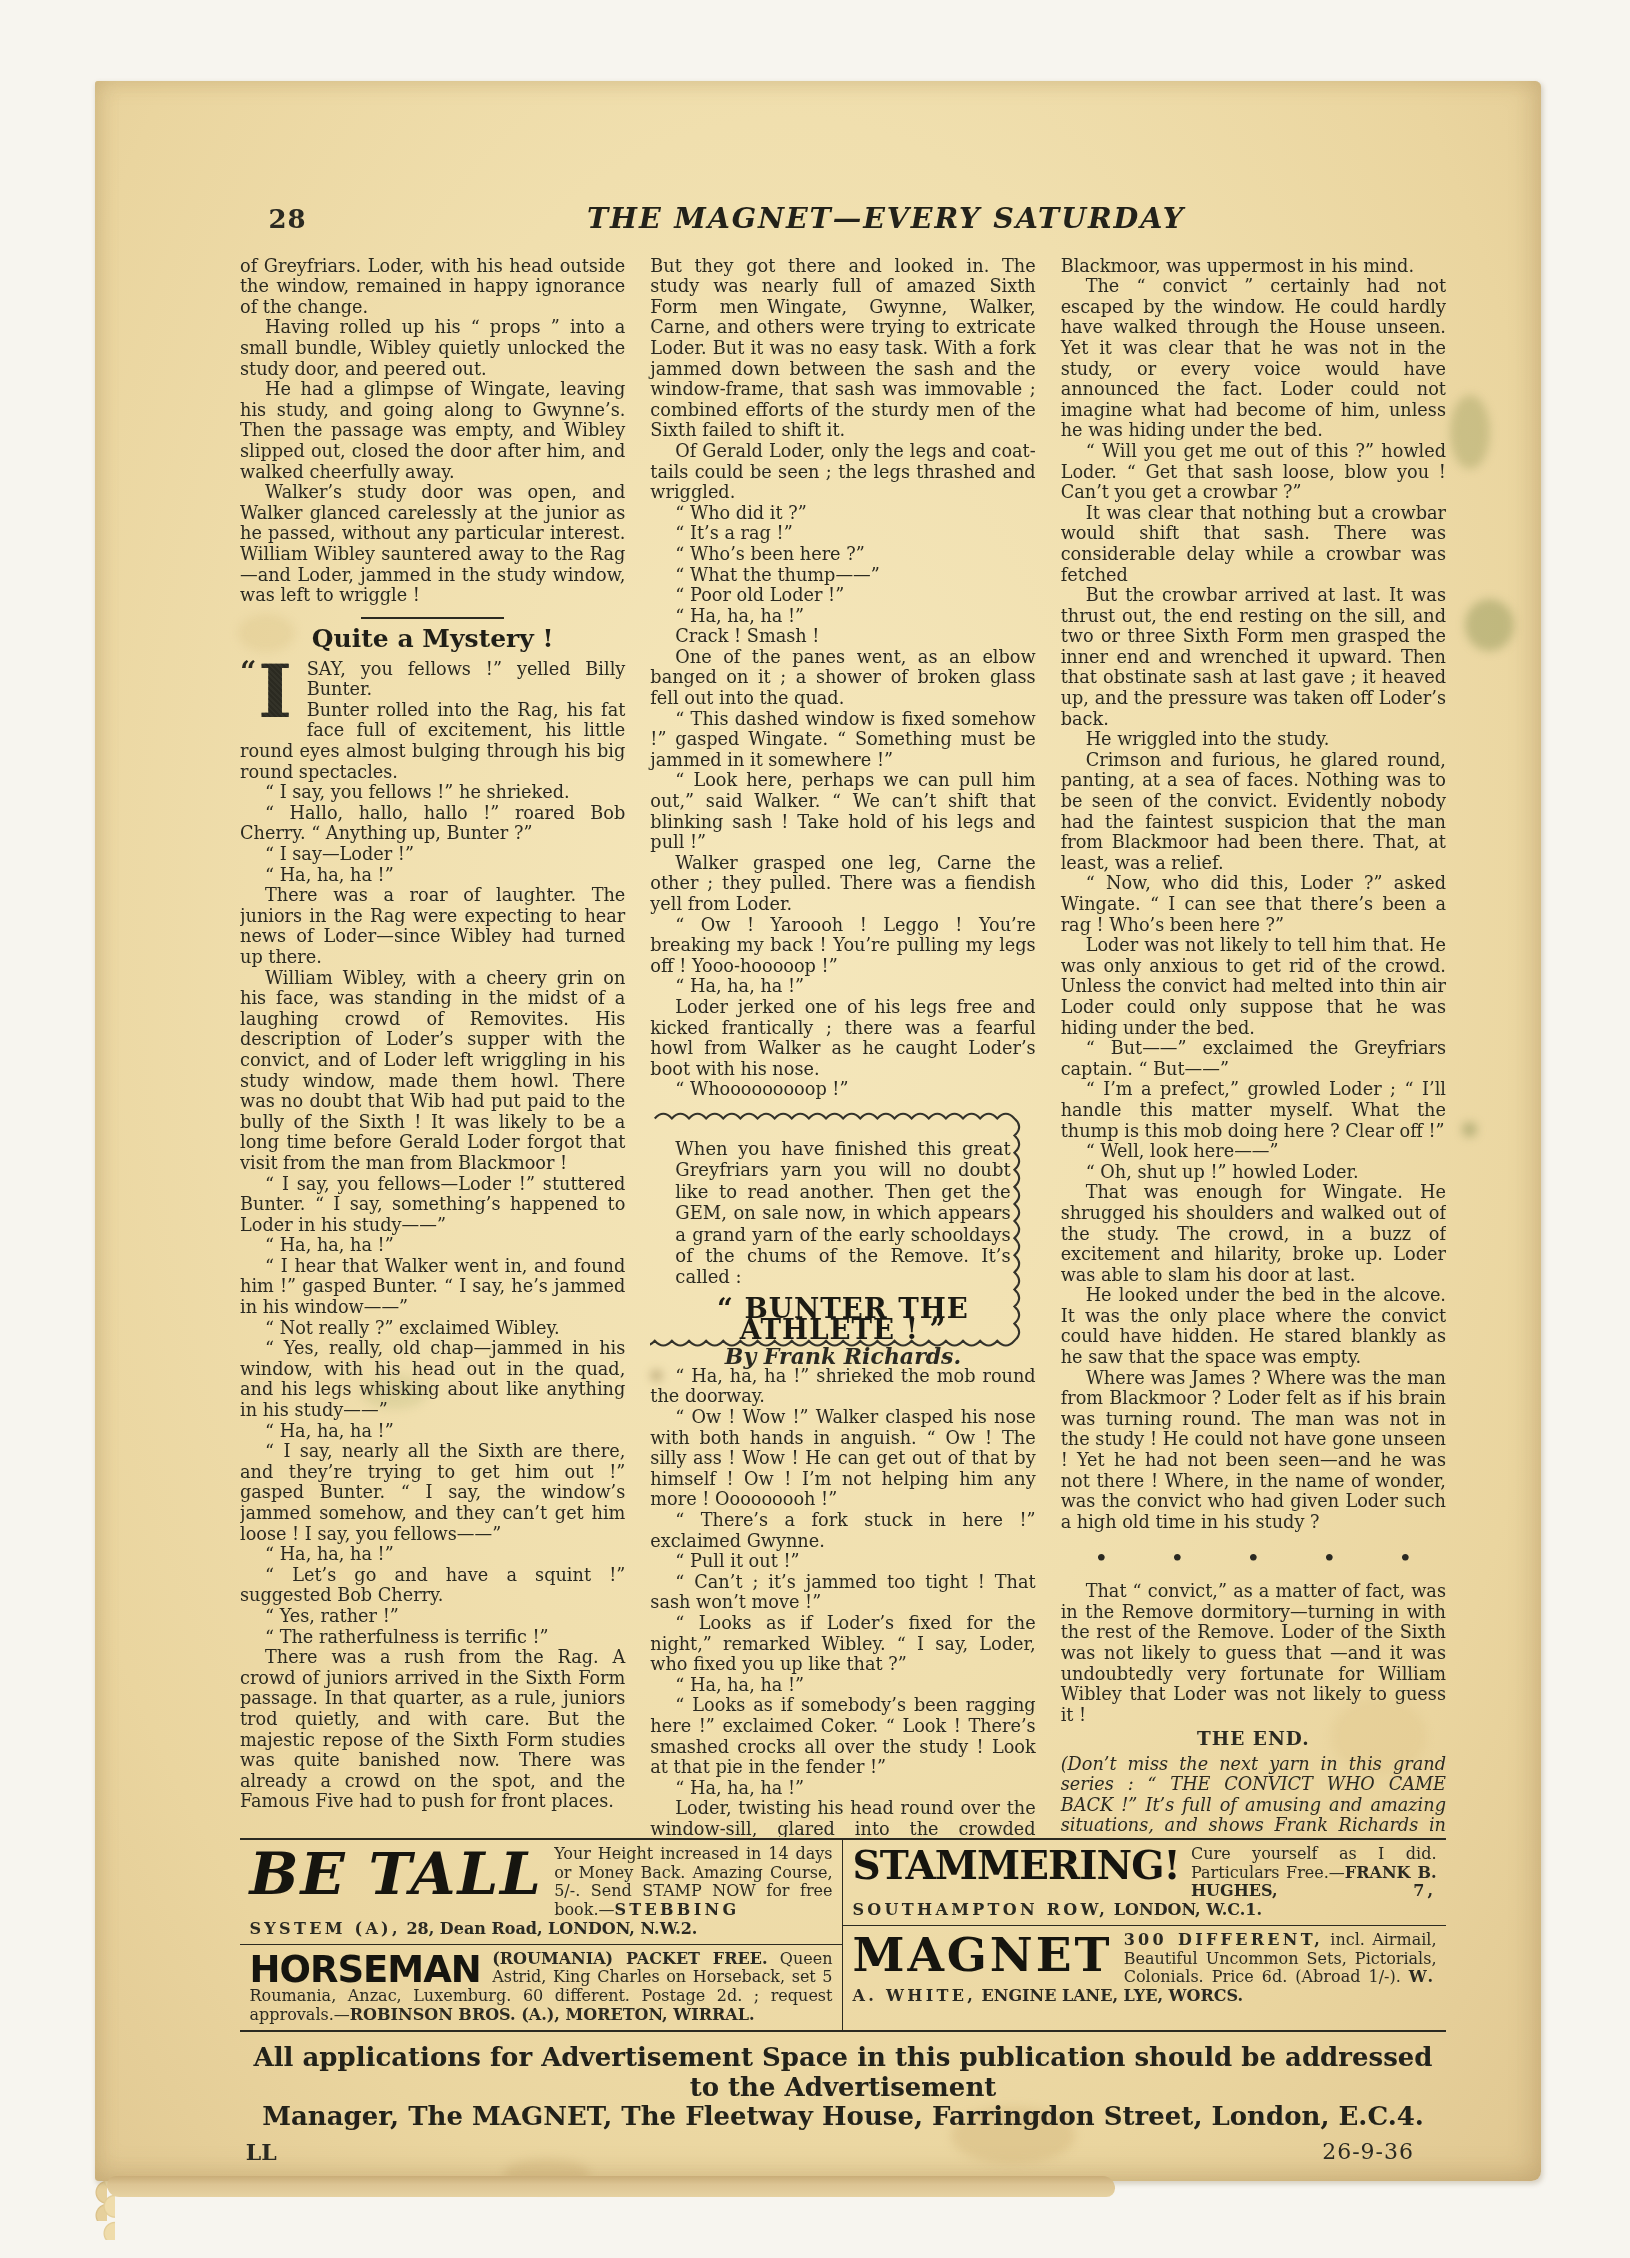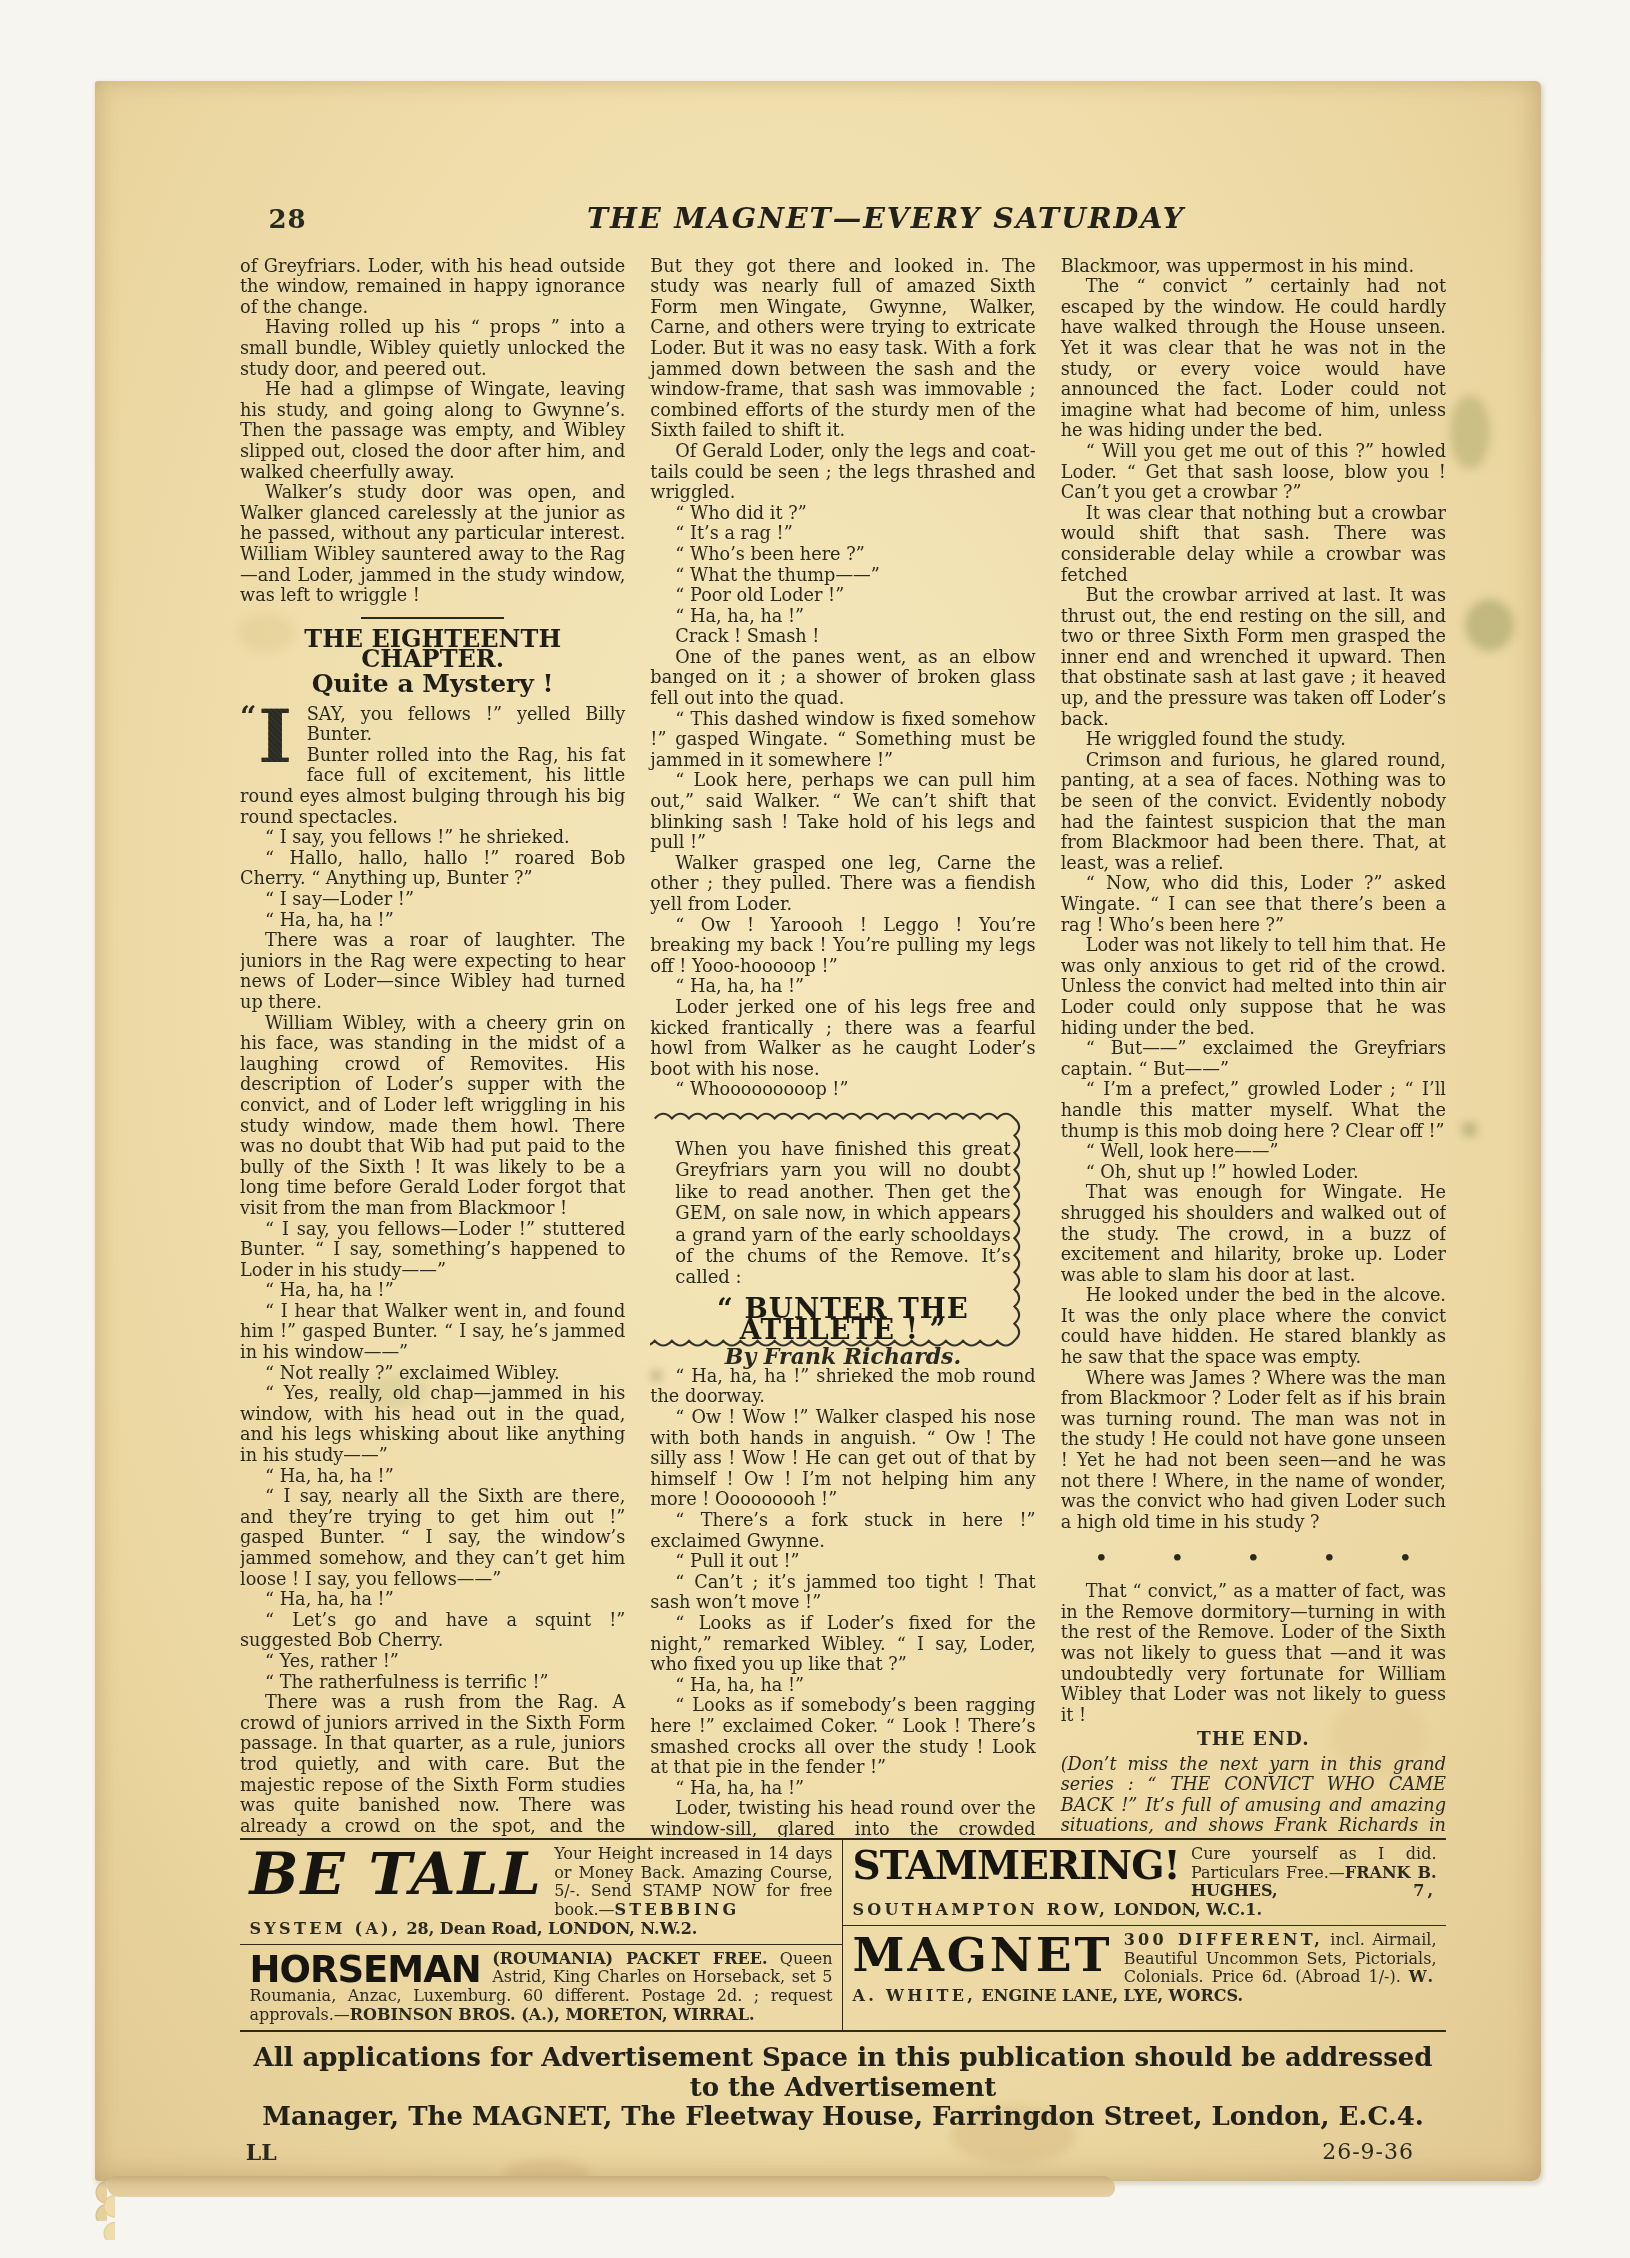--- a/index.html
+++ b/index.html
@@ -88,21 +88,20 @@
       <span class="masthead">THE MAGNET—EVERY SATURDAY</span>
     </div>
 
     <div class="cols">
       <div class="col">
           <p class="para noind">of Greyfriars.  Loder, with his head outside the window, remained in happy ignorance of the change.</p>
           <p class="para">Having rolled up his “ props ” into a small bundle, Wibley quietly unlocked the study door, and peered out.</p>
           <p class="para">He had a glimpse of Wingate, leaving his study, and going along to Gwynne’s. Then the passage was empty, and Wibley slipped out, closed the door after him, and walked cheerfully away.</p>
           <p class="para">Walker’s study door was open, and Walker glanced carelessly at the junior as he passed, without any particular interest.  William Wibley sauntered away to the Rag—and Loder, jammed in the study window, was left to wriggle !</p>
           <div class="sec-rule"></div>
-          <div class="chap-title">THE EIGHTEENTH CHAPTER.</div>
           <div class="chap-sub">Quite a Mystery !</div>
           <p class="para noind"><span class="dropwrap"><span class="dq">“</span><span class="dc">I</span></span>SAY, you fellows !” yelled Billy Bunter.</p>
           <p class="para noind">Bunter rolled into the Rag, his fat face full of excitement, his little round eyes almost bulging through his big round spectacles.</p>
           <p class="para">“ I say, you fellows !” he shrieked.</p>
           <p class="para">“ Hallo, hallo, hallo !” roared Bob Cherry.  “ Anything up, Bunter ?”</p>
           <p class="para">“ I say—Loder !”</p>
           <p class="para">“ Ha, ha, ha !”</p>
           <p class="para">There was a roar of laughter.  The juniors in the Rag were expecting to hear news of Loder—since Wibley had turned up there.</p>
           <p class="para">William Wibley, with a cheery grin on his face, was standing in the midst of a laughing crowd of Removites.  His description of Loder’s supper with the convict, and of Loder left wriggling in his study window, made them howl. There was no doubt that Wib had put paid to the bully of the Sixth !  It was likely to be a long time before Gerald Loder forgot that visit from the man from Blackmoor !</p>
           <p class="para">“ I say, you fellows—Loder !” stuttered Bunter.  “ I say, something’s happened to Loder in his study——”</p>
@@ -154,21 +153,21 @@
           <p class="para">“ Looks as if somebody’s been ragging here !” exclaimed Coker.  “ Look ! There’s smashed crocks all over the study ! Look at that pie in the fender !”</p>
           <p class="para">“ Ha, ha, ha !”</p>
           <p class="para">Loder, twisting his head round over the window-sill, glared into the crowded study.  He was only too conscious of the absurdity of his position, but the thought of his Cousin James, from</p>
         </div>
       <div class="col">
           <p class="para noind">Blackmoor, was uppermost in his mind.</p>
           <p class="para">The “ convict ” certainly had not escaped by the window.  He could hardly have walked through the House unseen. Yet it was clear that he was not in the study, or every voice would have announced the fact.  Loder could not imagine what had become of him, unless he was hiding under the bed.</p>
           <p class="para">“ Will you get me out of this ?” howled Loder.  “ Get that sash loose, blow you !  Can’t you get a crowbar ?”</p>
           <p class="para">It was clear that nothing but a crowbar would shift that sash.  There was considerable delay while a crowbar was fetched</p>
           <p class="para">But the crowbar arrived at last.  It was thrust out, the end resting on the sill, and two or three Sixth Form men grasped the inner end and wrenched it upward.  Then that obstinate sash at last gave ; it heaved up, and the pressure was taken off Loder’s back.</p>
-          <p class="para">He wriggled found the study.</p>
+          <p class="para">He wriggled into the study.</p>
           <p class="para">Crimson and furious, he glared round, panting, at a sea of faces.  Nothing was to be seen of the convict.  Evidently nobody had the faintest suspicion that the man from Blackmoor had been there.  That, at least, was a relief.</p>
           <p class="para">“ Now, who did this, Loder ?” asked Wingate.  “ I can see that there’s been a rag !  Who’s been here ?”</p>
           <p class="para">Loder was not likely to tell him that. He was only anxious to get rid of the crowd.  Unless the convict had melted into thin air Loder could only suppose that he was hiding under the bed.</p>
           <p class="para">“ But——” exclaimed the Greyfriars captain.  “ But——”</p>
           <p class="para">“ I’m a prefect,” growled Loder ; “ I’ll handle this matter myself.  What the thump is this mob doing here ? Clear off !”</p>
           <p class="para">“ Well, look here——”</p>
           <p class="para">“ Oh, shut up !” howled Loder.</p>
           <p class="para">That was enough for Wingate.  He shrugged his shoulders and walked out of the study.  The crowd, in a buzz of excitement and hilarity, broke up. Loder was able to slam his door at last.</p>
           <p class="para">He looked under the bed in the alcove.  It was the only place where the convict could have hidden.  He stared blankly as he saw that the space was empty.</p>
           <p class="para">Where was James ?  Where was the man from Blackmoor ?  Loder felt as if his brain was turning round.  The man was not in the study !  He could not have gone unseen !  Yet he had not been seen—and he was not there !  Where, in the name of wonder, was the convict who had given Loder such a high old time in his study ?</p>

